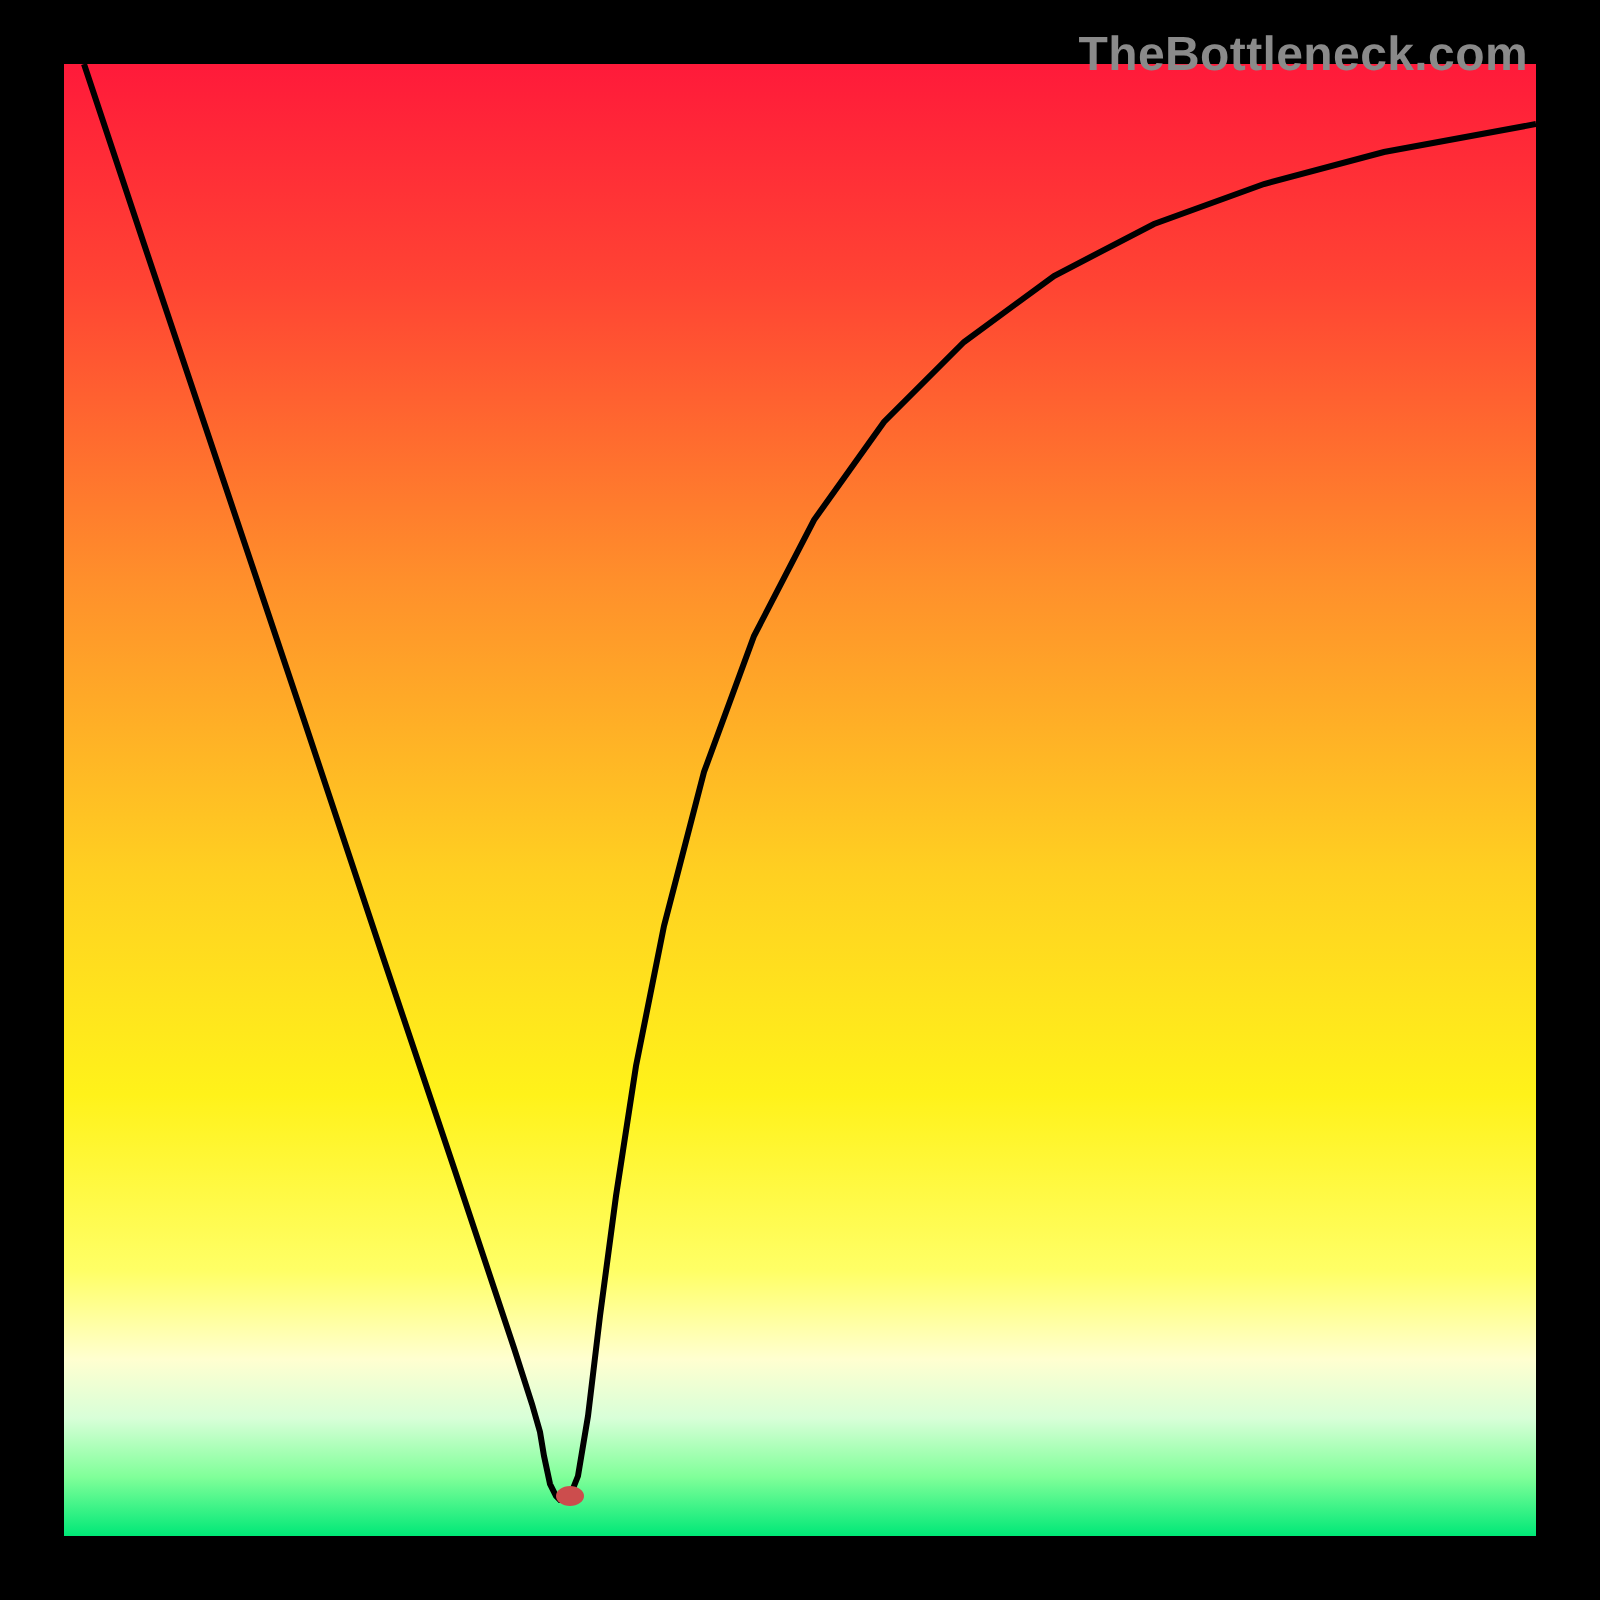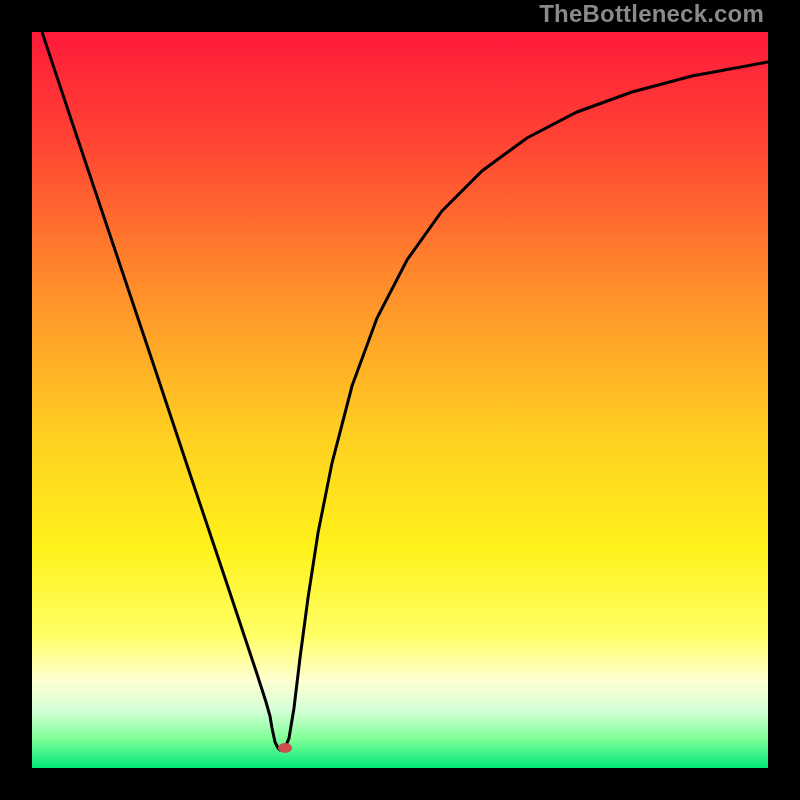--- a/index.html
+++ b/index.html
@@ -14,21 +14,21 @@
     position: absolute;
     top: 0;
     left: 0;
     width: 800px;
     height: 800px;
     box-sizing: border-box;
     border: 32px solid #000;
   }
   .watermark {
     position: absolute;
-    top: 0;
+    top: 14px;
     right: 36px;
     font-family: Arial, Helvetica, sans-serif;
     font-size: 24px;
     font-weight: 600;
     color: #8a8a8a;
     letter-spacing: 0.2px;
   }
   svg {
     position: absolute;
     top: 32px;

